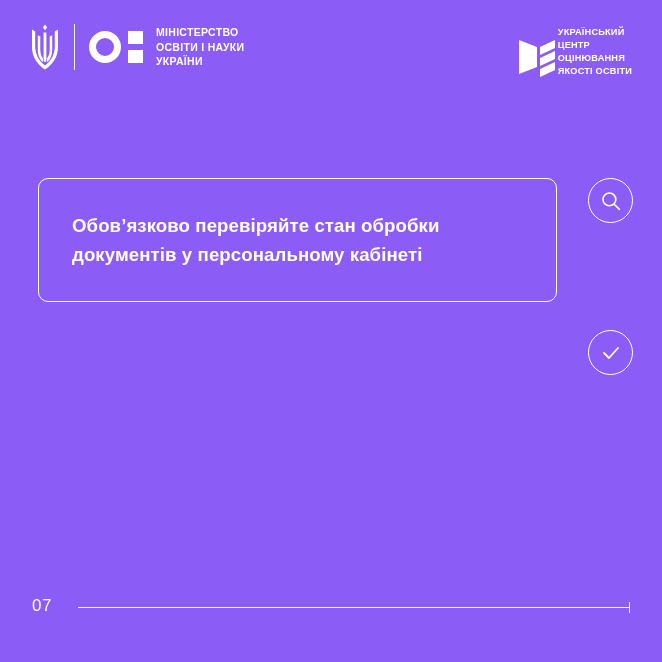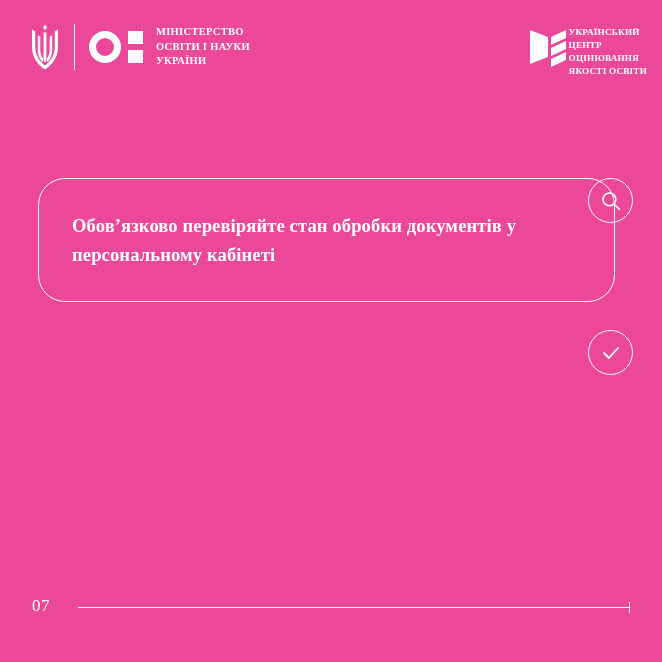--- a/index.html
+++ b/index.html
@@ -5,22 +5,21 @@
   * { box-sizing: border-box; margin: 0; padding: 0; }
   html, body {
     width: 662px; height: 662px;
     background: #0B4DE8;
     font-family: "Liberation Sans", sans-serif;
     overflow: hidden;
   }
   .page {
     position: relative;
     width: 662px; height: 662px;
-    background: #ec4899;
-    font-family: Liberation Serif, serif;
+    background: #8b5cf6;
   }
 
   
   .header {
     position: absolute;
     top: 0; left: 0; right: 0;
     height: 98px;
   }
   .mon-logo {
     position: absolute;
@@ -65,42 +64,42 @@
     color: #ffffff;
     font-size: 10.5px;
     font-weight: bold;
     line-height: 1.42;
     letter-spacing: .3px;
     text-transform: uppercase;
   }
 
   .uco-logo {
     position: absolute;
-    right: 15px; top: 26px;
-    display: flex;
-    align-items: flex-start;
+    right: 30px; top: 26px;
+    display: flex;
+    align-items: flex-end;
     gap: 1px;
   }
   .uco-mark { width: 40px; height: 42px; display:block; }
   .uco-text {
     color: #ffffff;
     font-size: 9.2px;
     font-weight: bold;
     line-height: 1.42;
     letter-spacing: .2px;
     text-transform: uppercase;
   }
 
   
   .card {
     position: absolute;
     left: 38px;
-    width: 577px;
+    width: 519px;
     border: 1.6px solid #ffffff;
-    border-radius: 27px;
+    border-radius: 10px;
     color: #ffffff;
     display: flex;
     align-items: center;
     justify-content: flex-end;
   }
   .card p {
     font-size: 18.6px;
     font-weight: bold;
     line-height: 1.58;
     letter-spacing: .1px;

